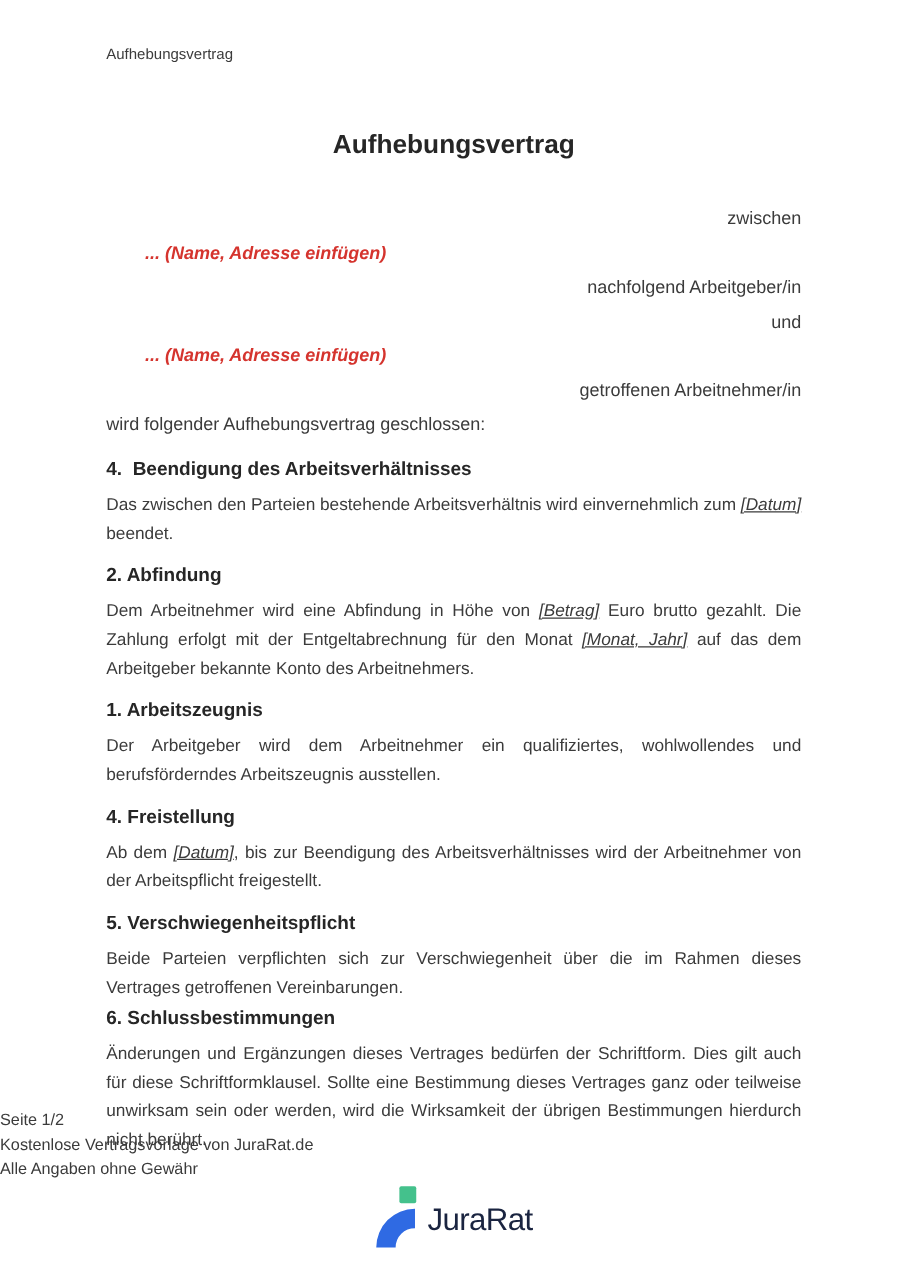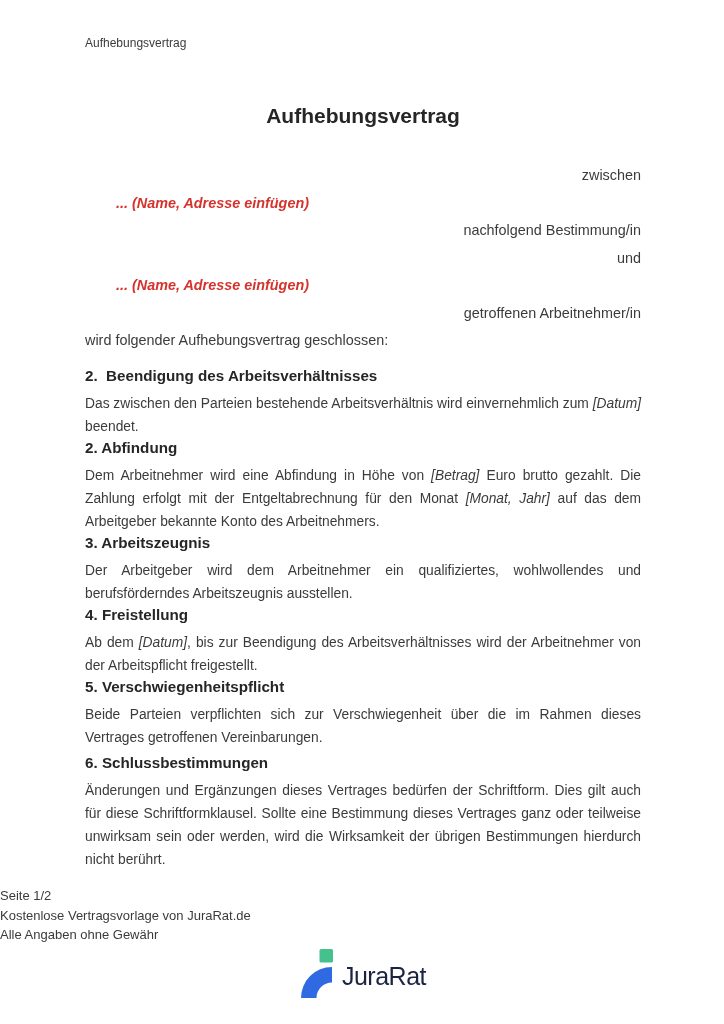--- a/index.html
+++ b/index.html
@@ -33,36 +33,36 @@
   }
   .intro .line { line-height: 27.5px; }
   .center { text-align: right; }
   .right  { text-align: right; }
   .placeholder {
     padding-left: 31px;
     font-style: italic;
     color: var(--placeholder-red, #d5342e);
     font-weight: bold;
   }
-  .section { }
+  .section { margin-top: 13px; }
   .section.first { margin-top: 11px; }
   .section.tight { margin-top: 4px; }
   .section h2 {
     font-size: 15.2px; line-height: 20px;
     font-weight: 700;
     color: var(--heading-dark, #262626);
     white-space: pre-wrap;
     margin-bottom: 6px;
   }
   .section p {
     font-size: 13.8px; line-height: 23px;
     text-align: justify;
     color: var(--text-gray, #3b3b3b);
   }
-  .section p .italic { font-style: italic; }
+  .section p .italic { font-style: italic; text-decoration: underline; }
   .footer {
     position: absolute;
     left: 0; top: 886px;
     width: 724px;
     font-size: 13px; line-height: 19.5px;
     color: var(--text-gray, #3b3b3b);
   }
   .logo {
     margin-top: 3px;
     display: flex;
@@ -85,39 +85,39 @@
 
 <div class="page">
 
   <div class="doc-header">Aufhebungsvertrag</div>
 
   <h1 class="doc-title">Aufhebungsvertrag</h1>
 
   <div class="intro">
     <div class="line center">zwischen</div>
     <div class="line placeholder">... (Name, Adresse einfügen)</div>
-    <div class="line right">nachfolgend Bestimmung/in</div>
+    <div class="line right">nachfolgend Arbeitgeber/in</div>
     <div class="line center">und</div>
     <div class="line placeholder">... (Name, Adresse einfügen)</div>
     <div class="line right">getroffenen Arbeitnehmer/in</div>
     <div class="line">wird folgender Aufhebungsvertrag geschlossen:</div>
   </div>
 
   <section class="section first">
-    <h2>2.  Beendigung des Arbeitsverhältnisses</h2>
+    <h2>4.  Beendigung des Arbeitsverhältnisses</h2>
     <p><span>Das zwischen den Parteien bestehende Arbeitsverhältnis wird einvernehmlich zum </span><span class="italic">[Datum]</span><span> beendet.</span></p>
   </section>
 
   <section class="section">
     <h2>2. Abfindung</h2>
     <p><span>Dem Arbeitnehmer wird eine Abfindung in Höhe von </span><span class="italic">[Betrag]</span><span> Euro brutto gezahlt. Die Zahlung erfolgt mit der Entgeltabrechnung für den Monat </span><span class="italic">[Monat, Jahr]</span><span> auf das dem Arbeitgeber bekannte Konto des Arbeitnehmers.</span></p>
   </section>
 
   <section class="section">
-    <h2>3. Arbeitszeugnis</h2>
+    <h2>1. Arbeitszeugnis</h2>
     <p><span>Der Arbeitgeber wird dem Arbeitnehmer ein qualifiziertes, wohlwollendes und berufsförderndes Arbeitszeugnis ausstellen.</span></p>
   </section>
 
   <section class="section">
     <h2>4. Freistellung</h2>
     <p><span>Ab dem </span><span class="italic">[Datum]</span><span>, bis zur Beendigung des Arbeitsverhältnisses wird der Arbeitnehmer von der Arbeitspflicht freigestellt.</span></p>
   </section>
 
   <section class="section">
     <h2>5. Verschwiegenheitspflicht</h2>

